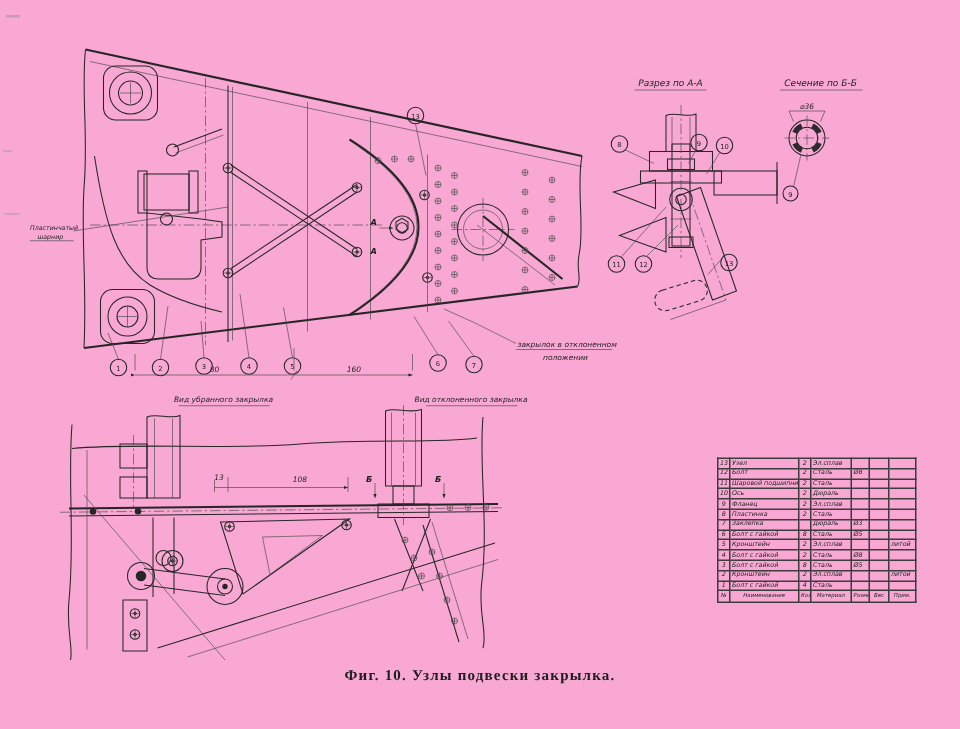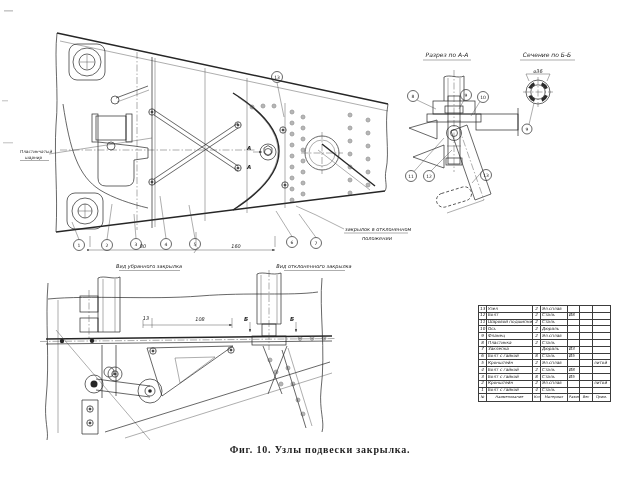--- a/index.html
+++ b/index.html
@@ -1,16 +1,16 @@
 <!DOCTYPE html>
 <html><head>
 <meta charset="utf-8">
 <style>
   html,body{margin:0;padding:0;background:#e9e9e7;}
-  .page{position:relative;width:640px;height:486px;background:#ffffff;overflow:hidden;
+  .page{position:relative;width:640px;height:486px;background:#f9a8d4;overflow:hidden;
         font-family:"DejaVu Sans",sans-serif;}
   svg{position:absolute;left:0;top:0;}
   .ln{fill:none;stroke:#262626;stroke-width:.7;}
   .bold{stroke-width:1.4;}
   .thin{fill:none;stroke:#4a4a4a;stroke-width:.45;}
   .cl{fill:none;stroke:#4a4a4a;stroke-width:.45;stroke-dasharray:7 2 1.5 2;}
   .dsh{stroke-dasharray:3 2;}
   text{fill:#1e1e1e;font-family:"DejaVu Sans",sans-serif;}
   .ann{font-style:italic;font-size:5px;}
   .sm{font-style:italic;font-size:4.2px;}

